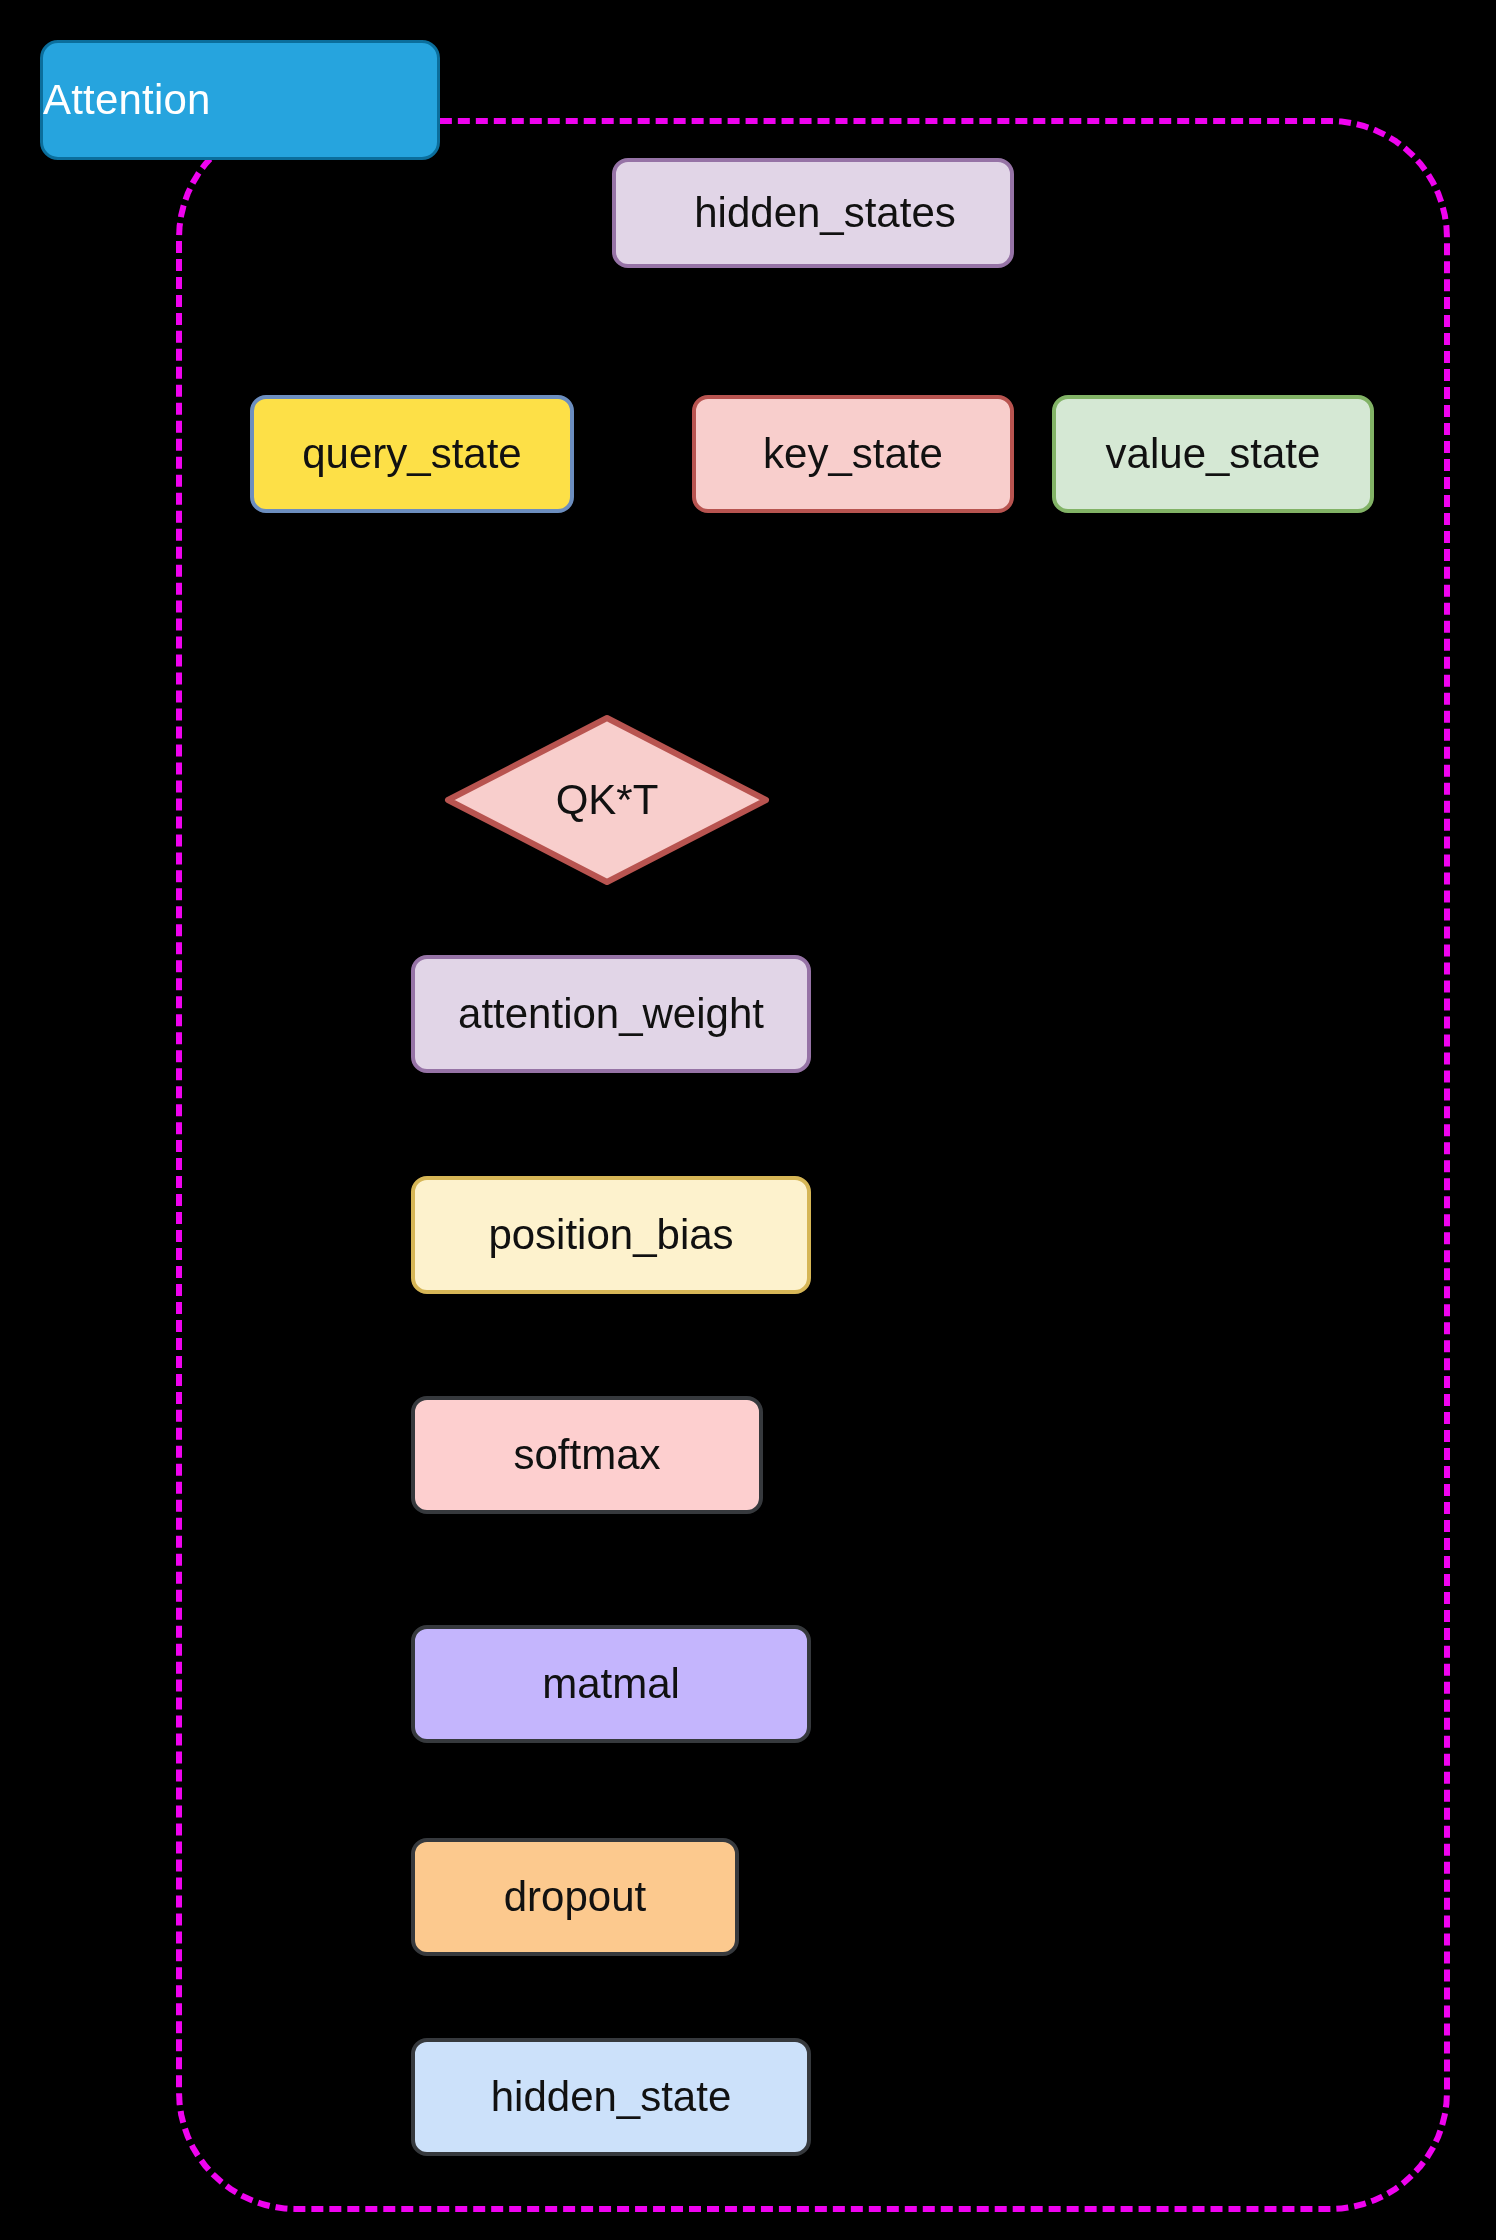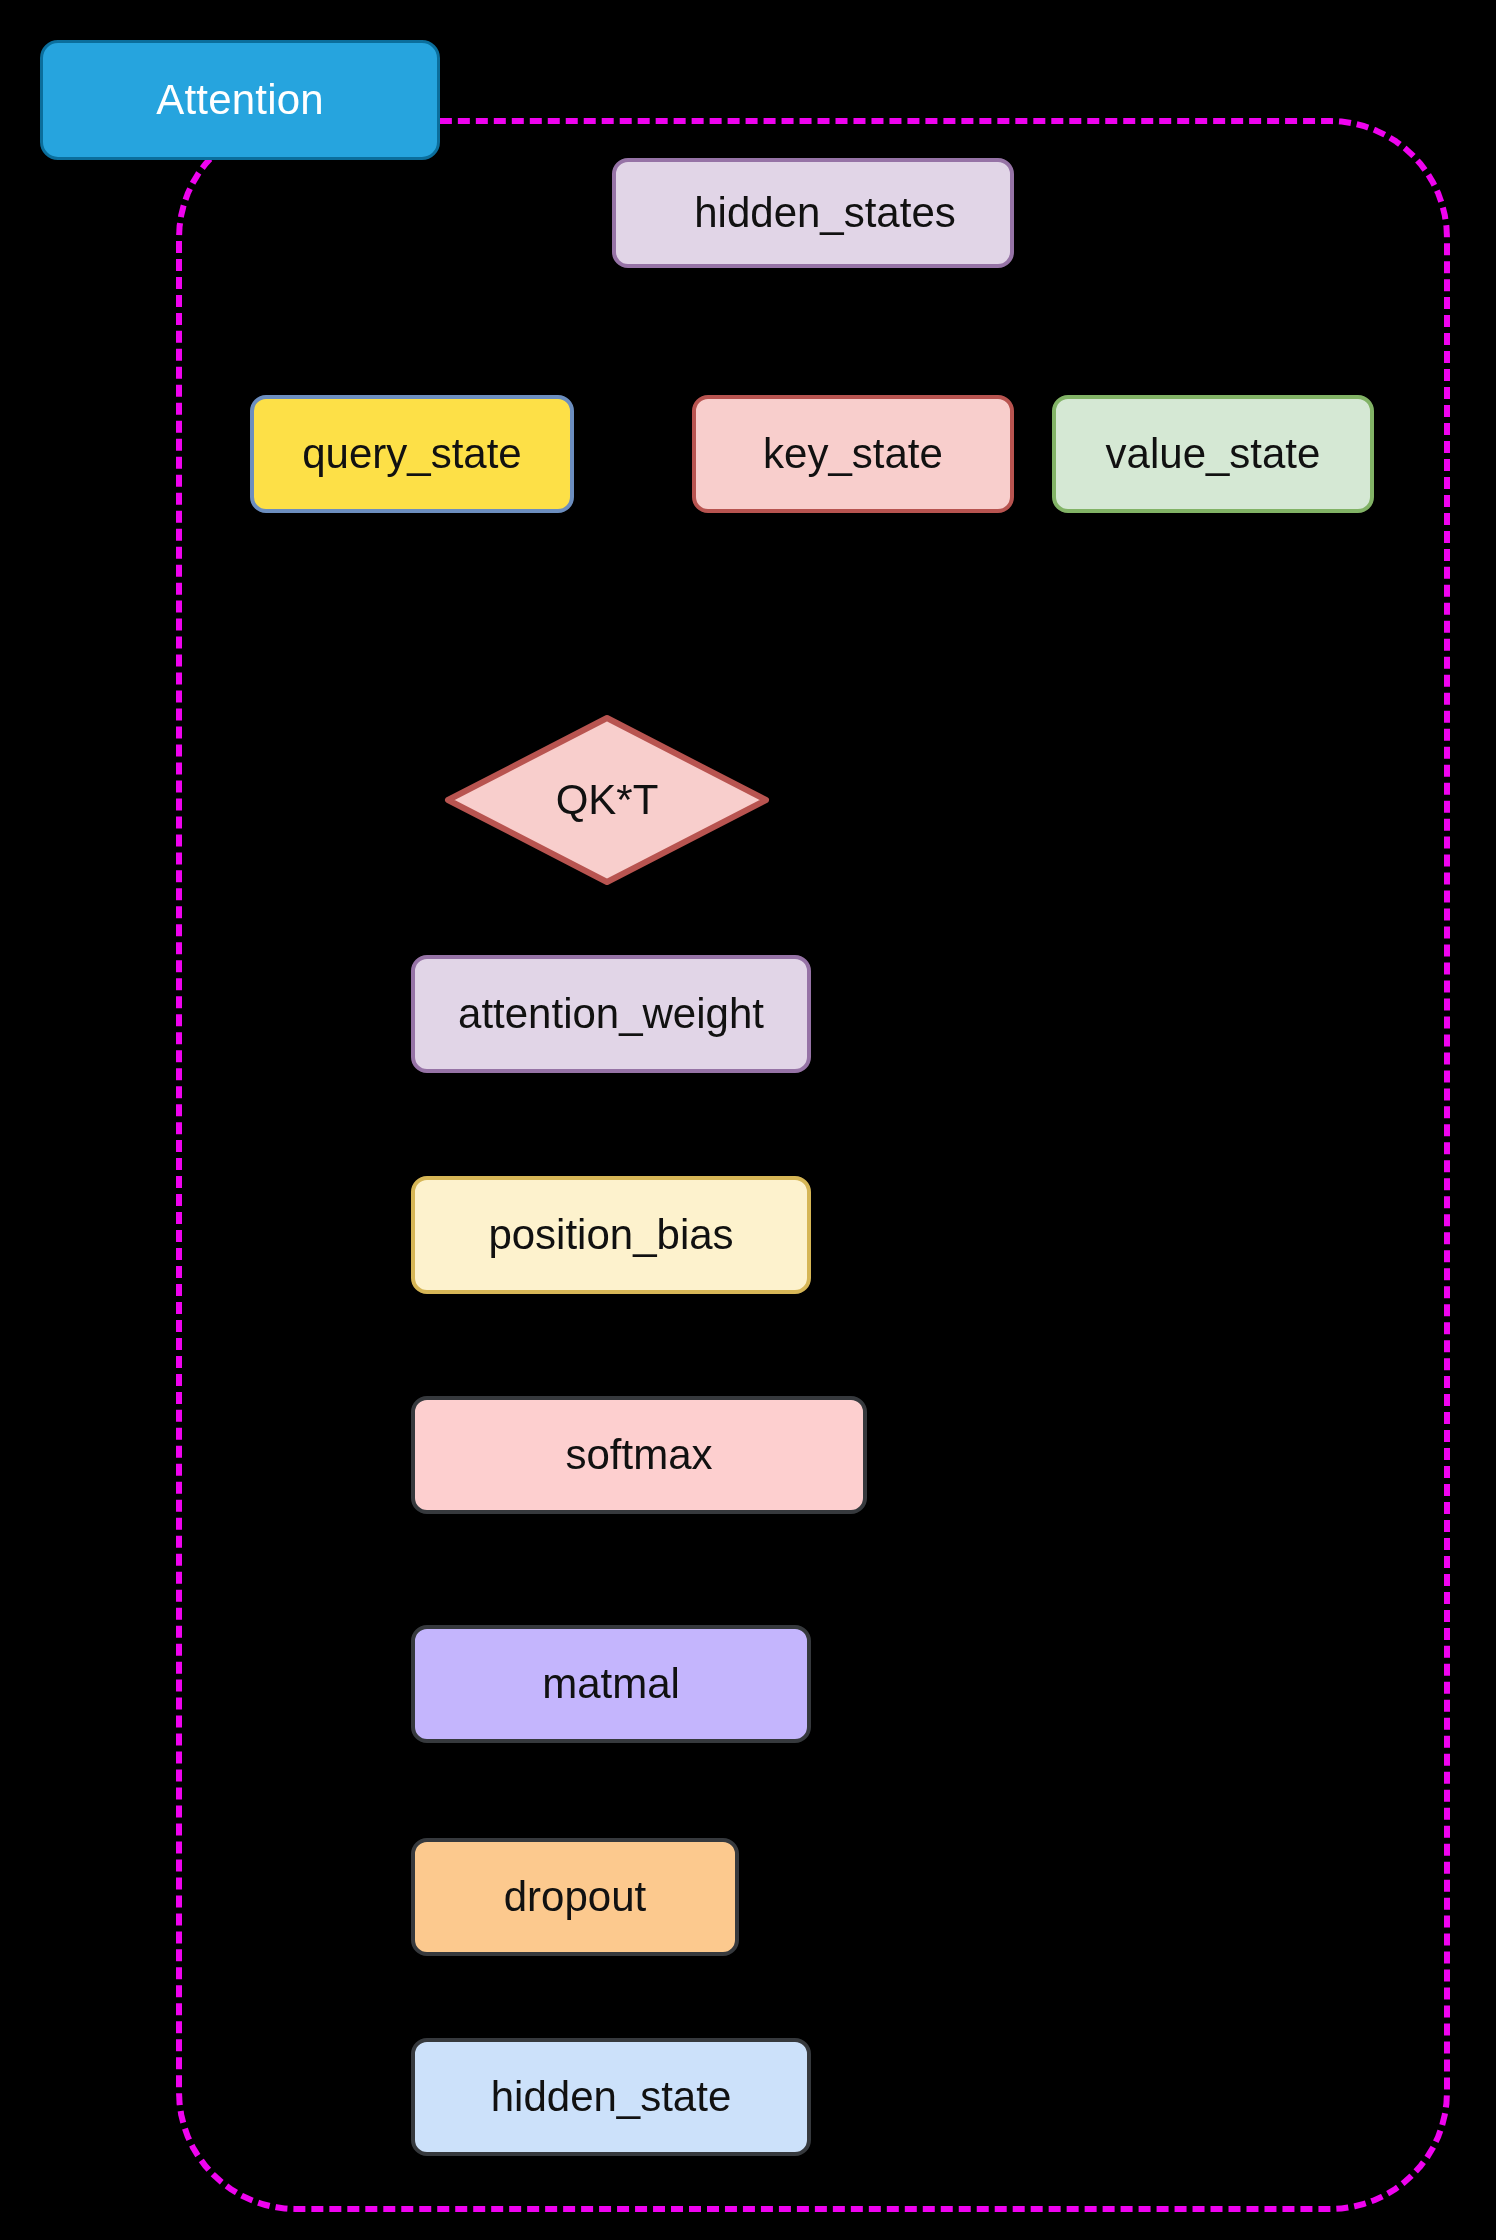--- a/index.html
+++ b/index.html
@@ -25,21 +25,21 @@
     background: transparent;
     pointer-events: none;
   }
 
   
   .subgraph-title {
     position: absolute;
     box-sizing: border-box;
     display: flex;
     align-items: center;
-    justify-content: center;
+    justify-content: flex-start;
     border-radius: 18px;
     background: #26a4de;
     border: 3px solid #0b6e9c;
     color: #ffffff;
     font-size: 42px;
     letter-spacing: 0.2px;
     z-index: 5;
   }
 
   
@@ -116,21 +116,21 @@
   </div>
 
   <div class="node" style="left:411px; top:955px; width:400px; height:118px; background:#e1d5e7; border-color:#9673a6;">
     <span>attention_weight</span>
   </div>
 
   <div class="node" style="left:411px; top:1176px; width:400px; height:118px; background:#fdf2cd; border-color:#d6b656;">
     <span>position_bias</span>
   </div>
 
-  <div class="node" style="left:411px; top:1396px; width:456px; height:118px; background:#fdcfcf; border-color:#36393d;">
+  <div class="node" style="left:411px; top:1396px; width:352px; height:118px; background:#fdcfcf; border-color:#36393d;">
     <span>softmax</span>
   </div>
 
   <div class="node" style="left:411px; top:1625px; width:400px; height:118px; background:#c4b5fd; border-color:#36393d;">
     <span>matmal</span>
   </div>
 
   <div class="node" style="left:411px; top:1838px; width:328px; height:118px; background:#fcc98e; border-color:#36393d;">
     <span>dropout</span>
   </div>

